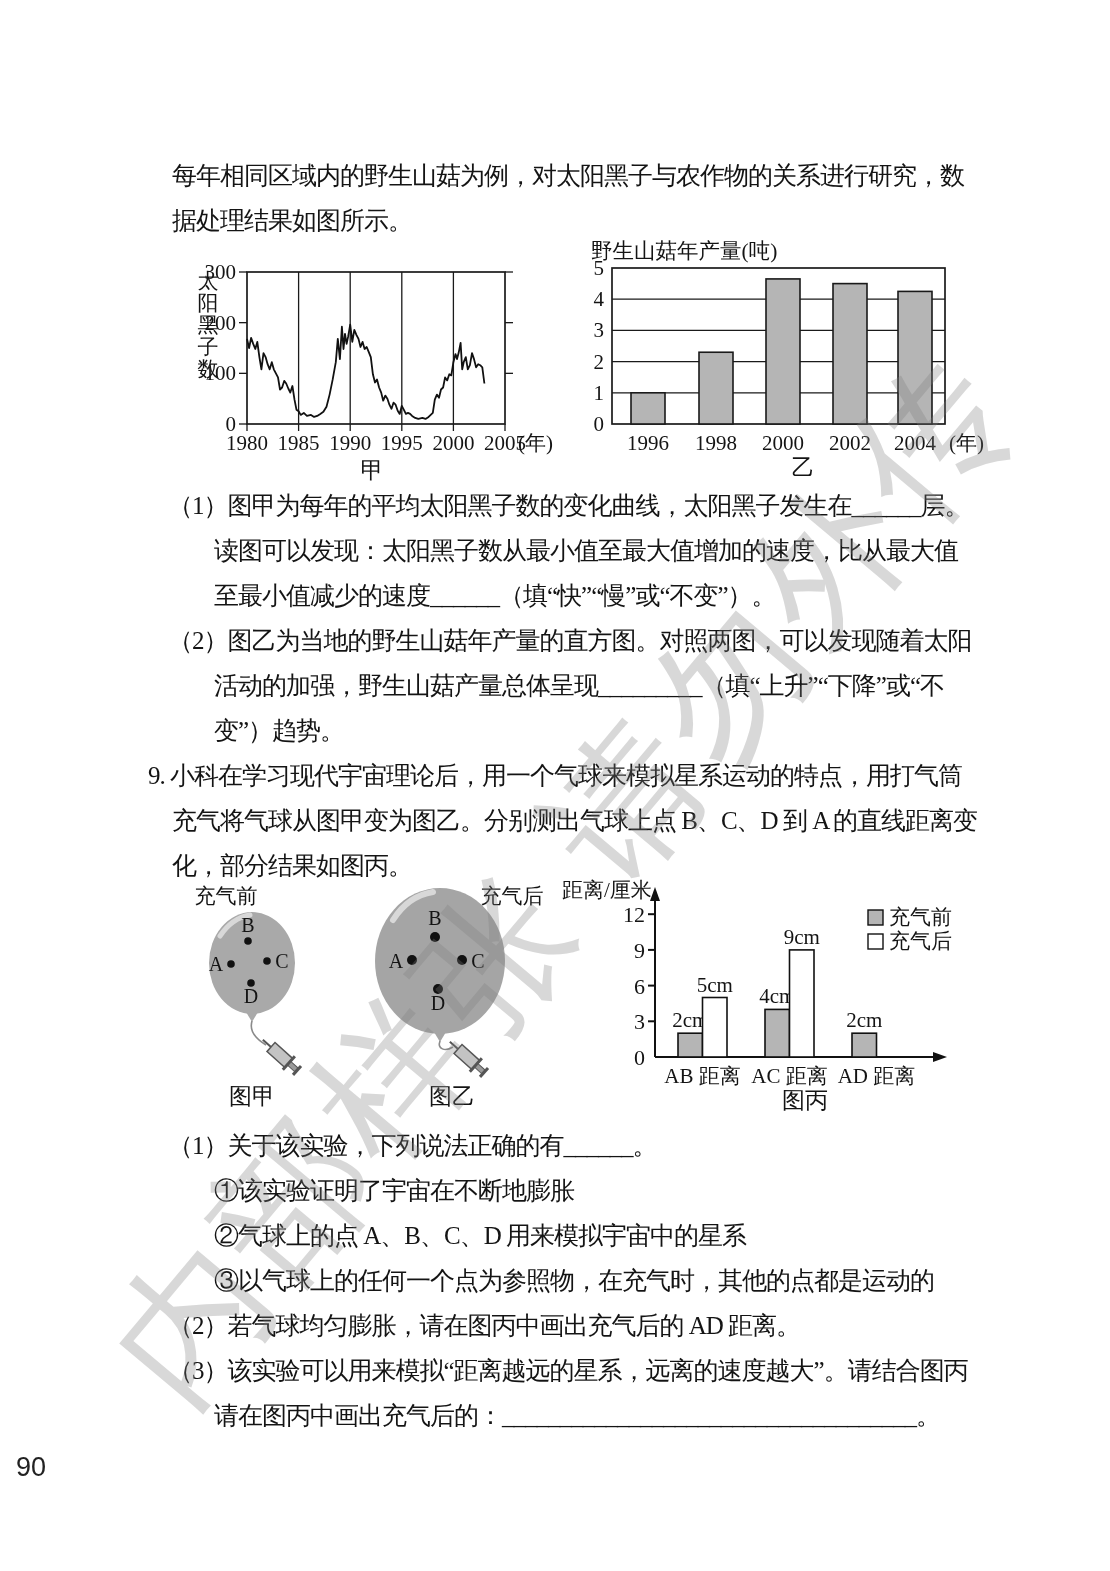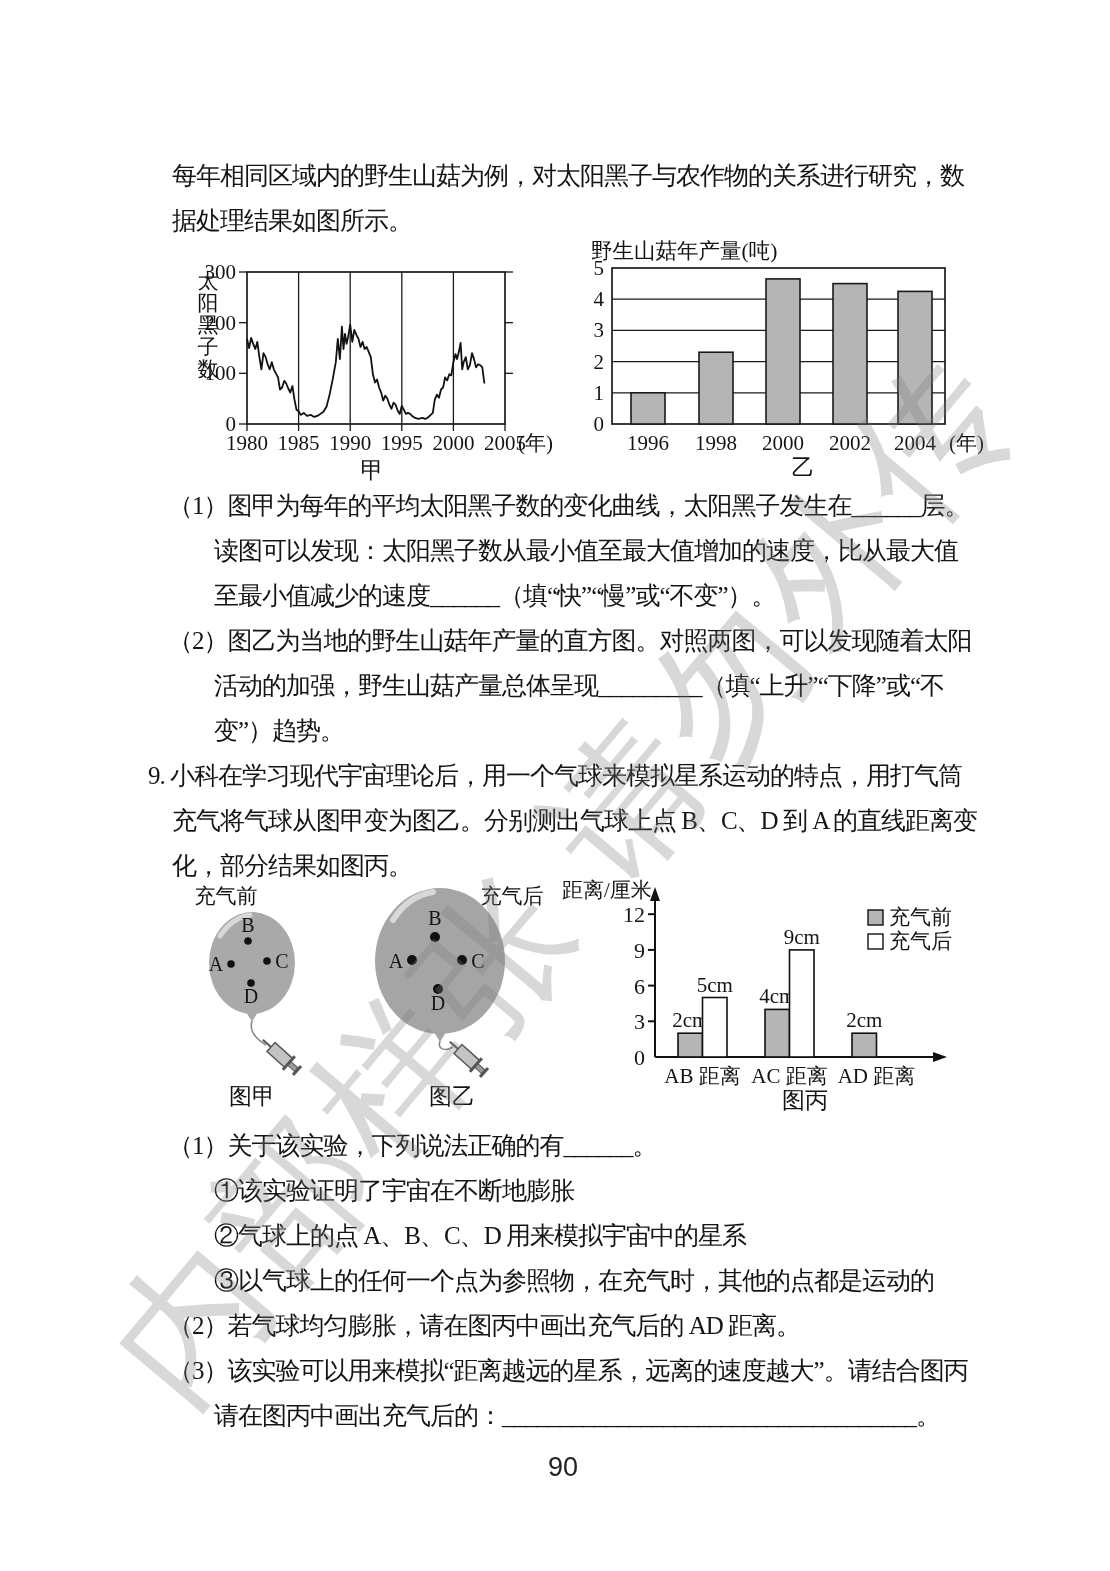--- a/index.html
+++ b/index.html
@@ -1,19 +1,19 @@
 <!DOCTYPE html>
 <html><head>
 <meta charset="utf-8">
 <style>
   html,body{margin:0;padding:0;background:#ffffff;}
   .page{position:relative;width:1110px;height:1571px;background:#ffffff;
         font-family:"Liberation Serif",serif;color:#141414;overflow:hidden;}
   .tl{position:absolute;font-size:25px;letter-spacing:-1px;white-space:pre;line-height:32px;}
-  .pagenum{position:absolute;left:16px;right:0;top:1452px;text-align:center;
+  .pagenum{position:absolute;left:16px;right:0;top:1452px;text-align:left;
            font-family:"Liberation Sans",sans-serif;font-size:27px;color:#222;}
   .wm{position:absolute;left:565px;top:880px;transform:translate(-50%,-50%) rotate(-50deg);
       transform-origin:center;font-size:150px;letter-spacing:8px;white-space:nowrap;
       color:rgba(125,125,125,0.30);z-index:5;pointer-events:none;font-family:"Liberation Serif",serif;}
   svg.abs{position:absolute;overflow:visible;}
   svg text{font-family:"Liberation Serif",serif;fill:#141414;}
 </style>
 </head>
 <body>
 

